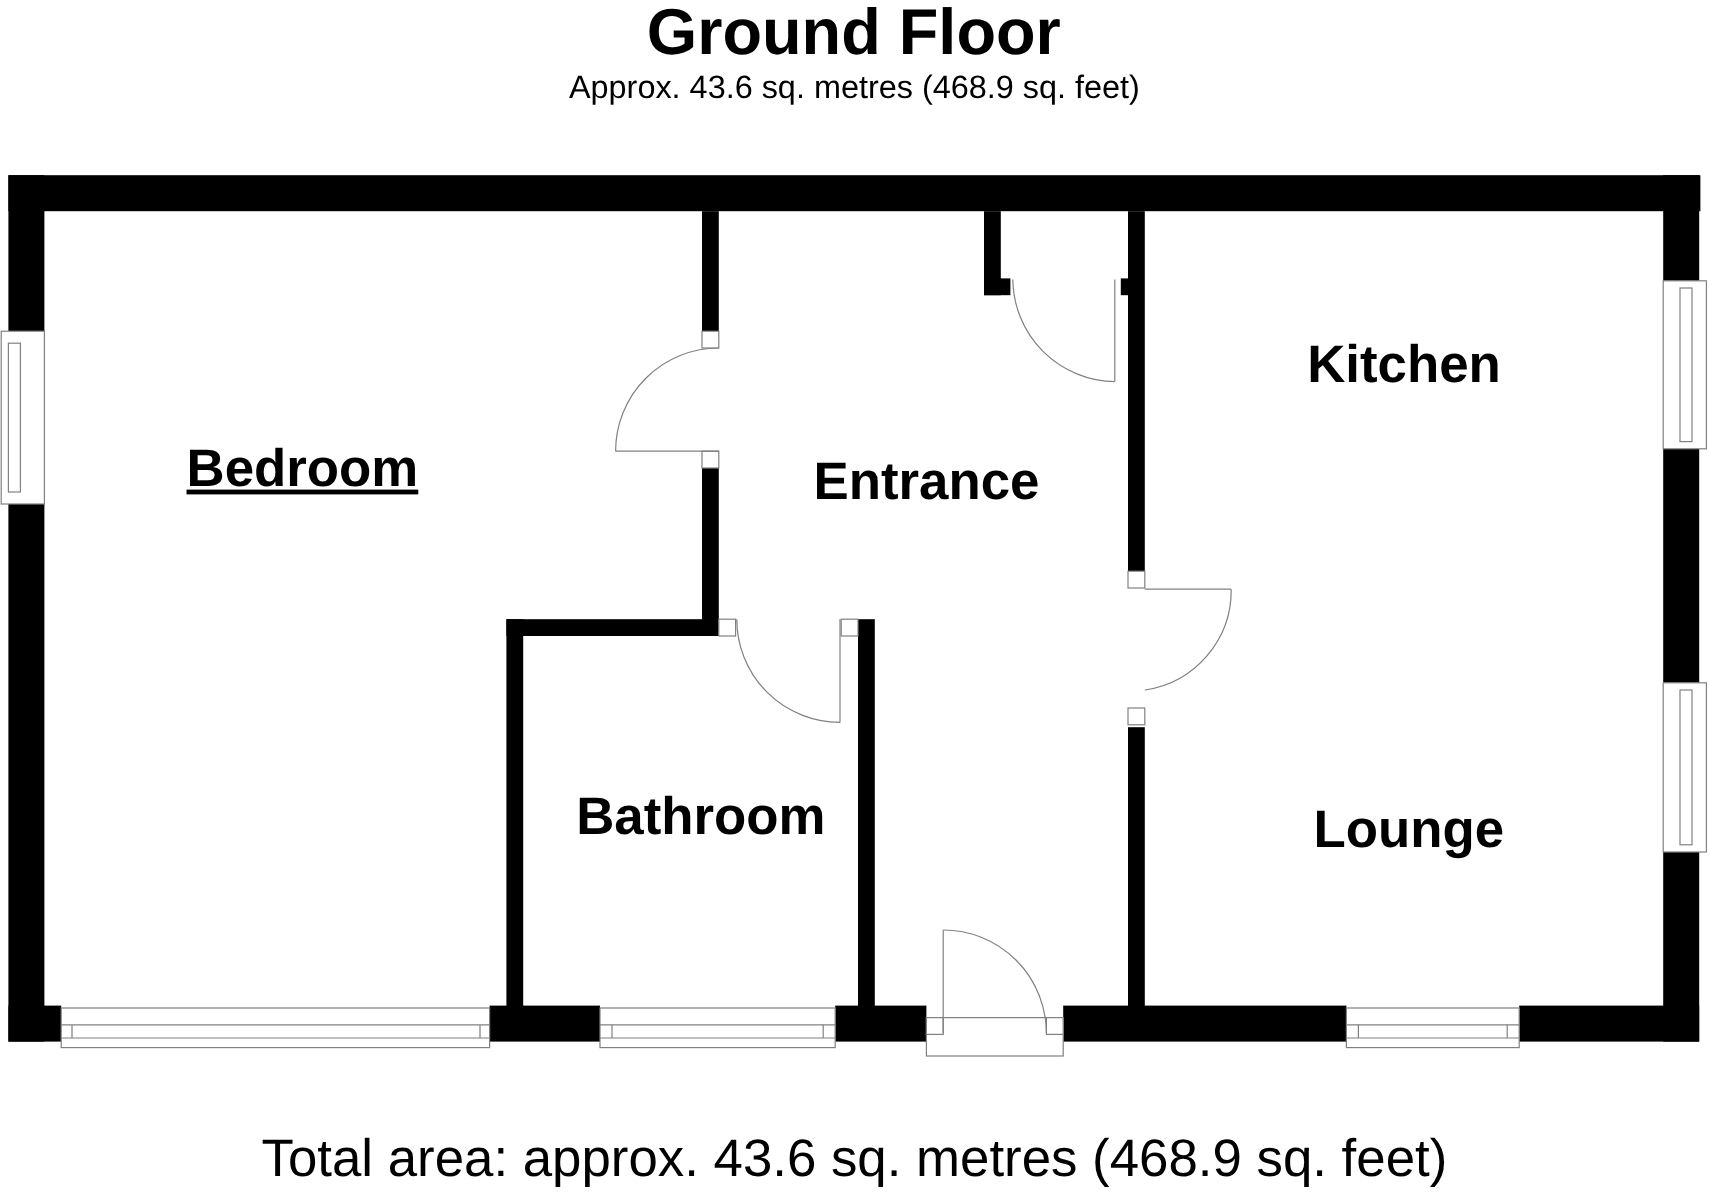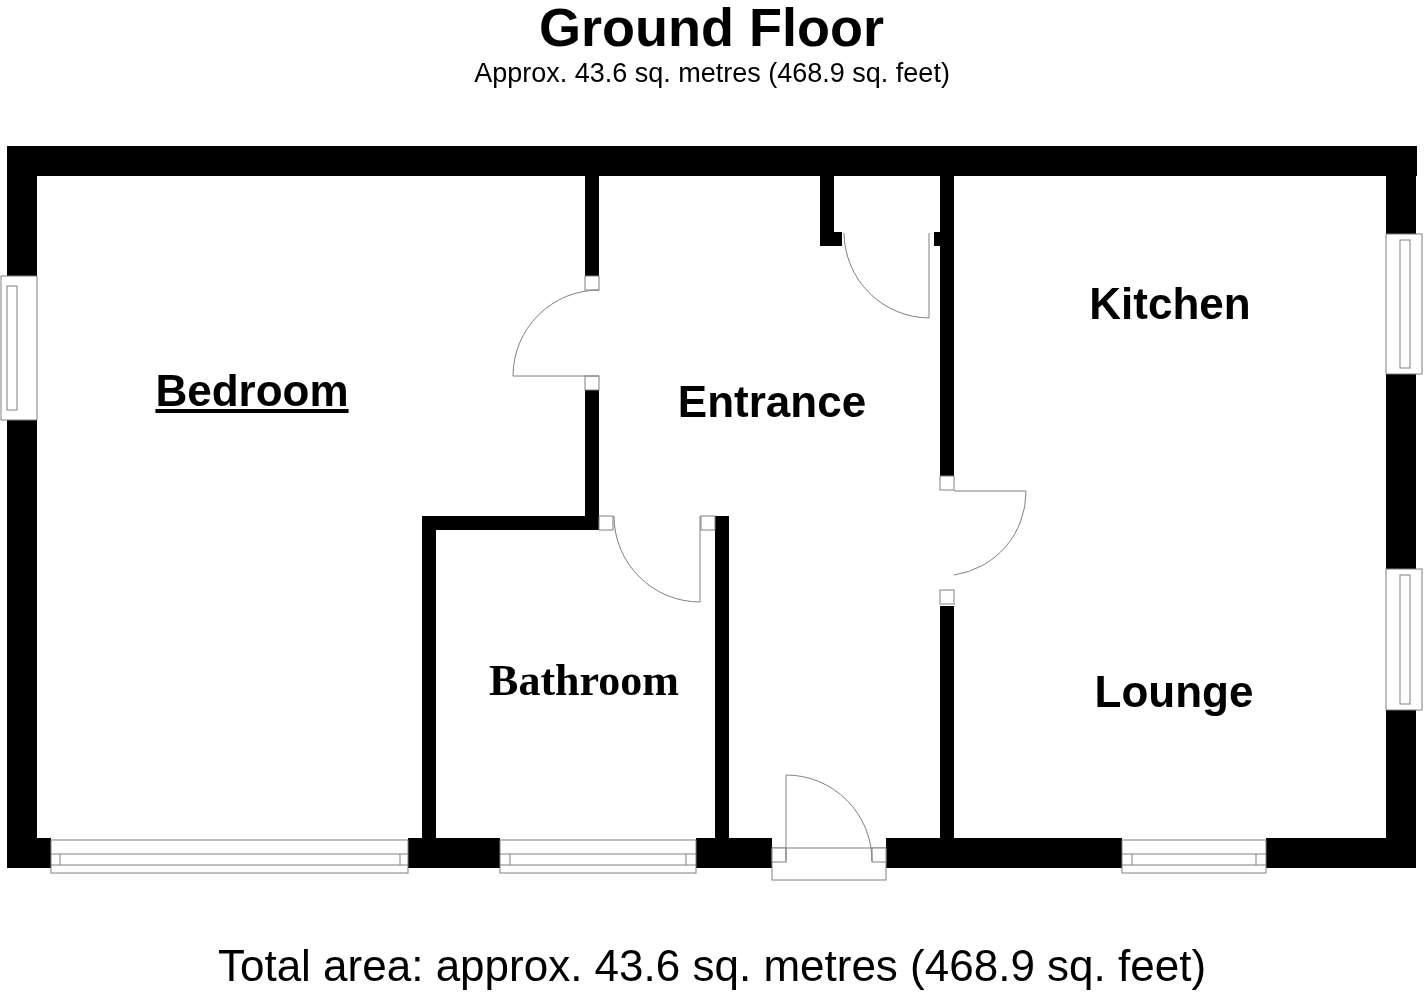--- a/index.html
+++ b/index.html
@@ -116,17 +116,17 @@
       <line x1="786" y1="775" x2="786" y2="861"></line>
       <path d="M 786 775 A 86 86 0 0 1 872 861"></path>
     </g>
   </g>
 </svg>
 
 <div class="room-label" style="left:252px; top:391px;text-decoration:underline;">Bedroom</div>
 <div class="room-label" style="left:744px; top:402px;margin-left:28px;">
   <div>Entrance</div>
 </div>
-<div class="room-label" style="left:584px; top:681px;font-family:Liberation Serif, serif;">Bathroom</div>
+<div class="room-label" style="left:584px; top:681px;">Bathroom</div>
 <div class="room-label" style="left:1170px; top:304px;">Kitchen</div>
 <div class="room-label" style="left:1174px; top:644px;margin-top:48px;">Lounge</div>
 
 <div class="footer">Total area: approx. 43.6 sq. metres (468.9 sq. feet)</div>
 
 </body></html>

